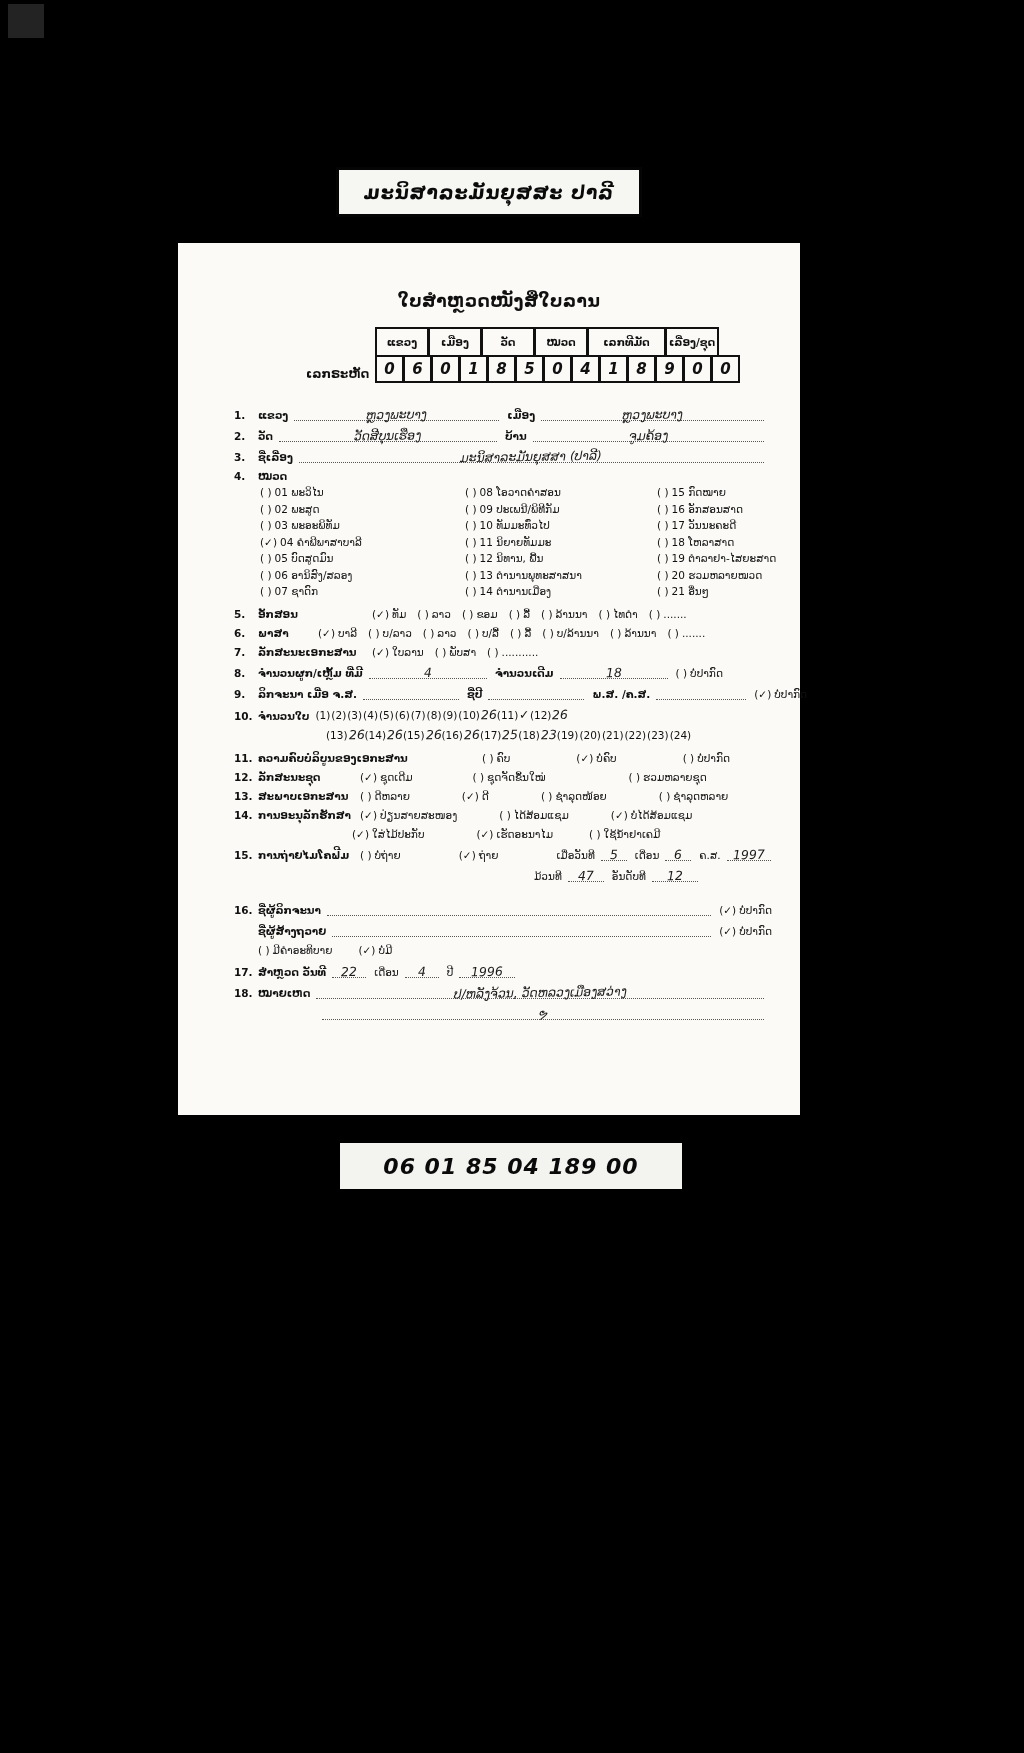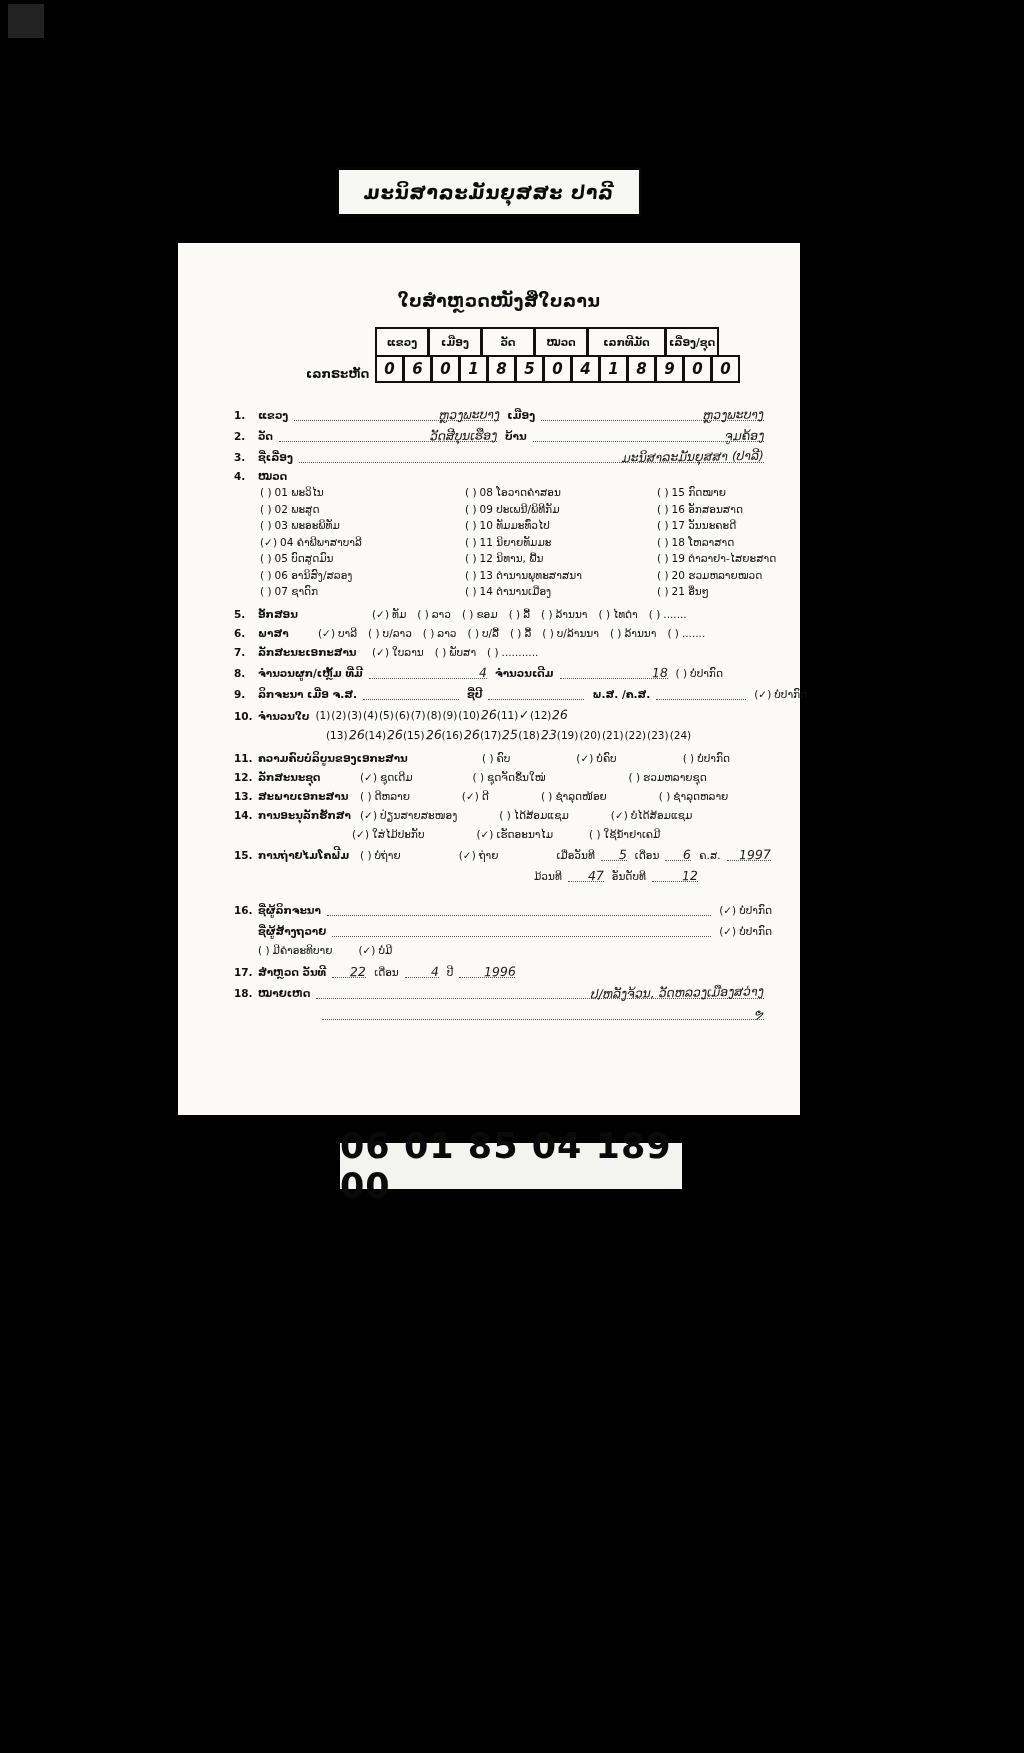--- a/index.html
+++ b/index.html
@@ -22,36 +22,36 @@
   .cdigits{display:flex;margin-top:-2px;}
   .cdigits .dc{width:25px;border:2px solid #111;border-right-width:1px;height:24px;display:flex;
                align-items:center;justify-content:center;font-size:15px;font-style:italic;font-weight:bold;}
   .cdigits .dc:last-child{border-right-width:2px;}
   
   .content{margin:10px 28px 0 56px;font-size:10.5px;}
   .row{display:flex;align-items:flex-end;margin-bottom:7px;white-space:nowrap;}
   .no{width:24px;font-weight:bold;flex:none;}
   .lbl{font-weight:bold;margin-right:6px;flex:none;}
   .plain{margin-right:6px;flex:none;}
-  .dots{border-bottom:1.3px dotted #555;display:inline-block;text-align:right;height:13px;
+  .dots{border-bottom:1.3px dotted #555;display:inline-block;text-align:center;height:13px;
         margin-right:8px;flex:none;}
   .grow{flex:1 1 auto;}
   .hw{font-style:italic;font-size:12.5px;display:inline-block;transform:rotate(-1deg);color:#1c1c1c;}
   .opt{margin-right:11px;}
   .opt .mark{font-weight:normal;margin-right:3px;}
   .catgrid{display:grid;grid-template-columns:205px 192px 141px;margin:2px 0 8px 26px;}
   .catcol .opt{display:block;line-height:16.5px;margin-right:0;}
   .leafrow{display:flex;align-items:flex-end;margin-bottom:5px;}
   .leaf{width:36px;flex:none;}
   .leaf .hw{margin-left:1px;}
   .indent{margin-left:24px;}
   .footer{margin-top:22px;text-align:center;font-weight:bold;font-size:10.5px;line-height:16px;}
   .bottombox{position:absolute;left:340px;top:1143px;width:342px;height:46px;background:#f3f3ef;
              display:flex;align-items:center;justify-content:center;}
-  .bottombox .t{font-weight:bold;font-size:35px;letter-spacing:1px;color:#0a0a0a;}
+  .bottombox .t{font-weight:bold;font-size:22px;font-style:italic;letter-spacing:1px;color:#0a0a0a;}
 </style>
 </head>
 <body>
 
 <div class="stage">
   <div class="corner-art"></div>
 
   <div class="titlebox">
     <span class="t">ມະນິສາລະມັນຍຸສສະ ປາລີ</span>
   </div>

